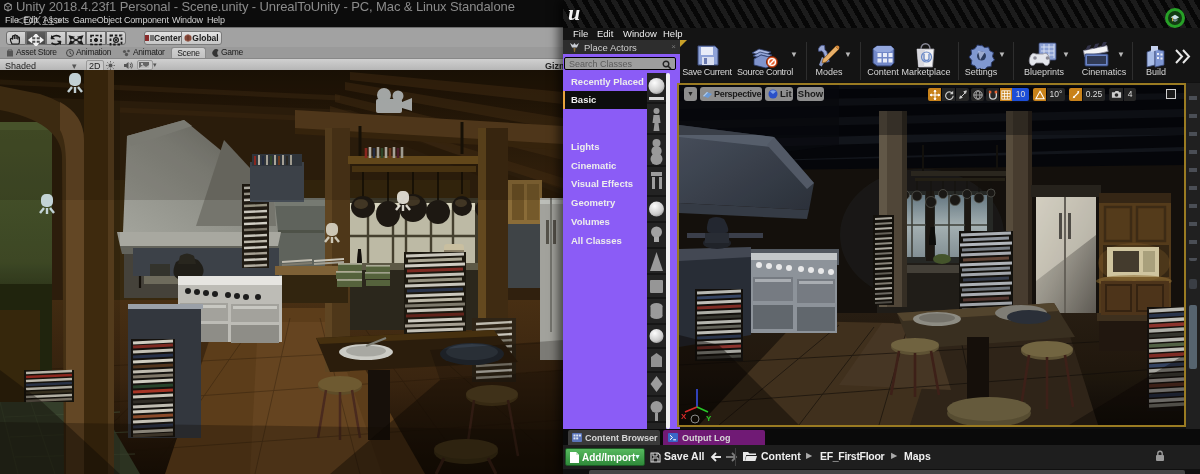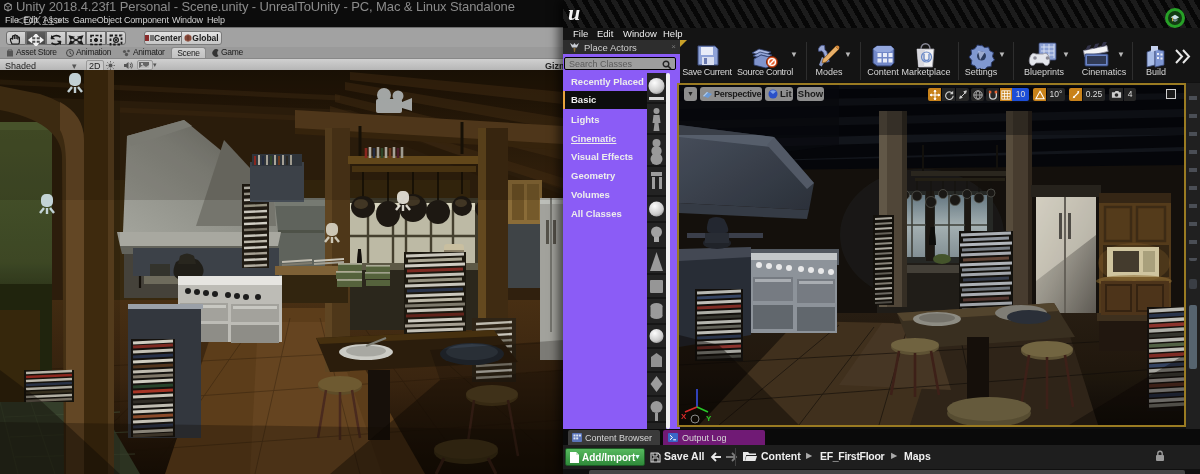--- a/index.html
+++ b/index.html
@@ -32,21 +32,21 @@
           box-shadow:-5px 0 9px rgba(0,0,0,0.55);}
   #ue-head{position:absolute;left:0;top:0;width:637px;height:28px;
      background:repeating-linear-gradient(60deg,#070707 0 5px,#1c1c1c 5px 10px);}
   #ue-menu{position:absolute;left:0;top:28px;width:637px;height:12px;background:#141414;
            color:#ececec;font-size:9.5px;line-height:12px;}
   #ue-panel{position:absolute;left:0;top:40px;width:117px;height:440px;background:#8b5cf6;}
   #ue-toolbar{position:absolute;left:117px;top:40px;width:520px;height:42px;background:#141414;}
   #ue-vp{position:absolute;left:114px;top:83px;width:509px;height:344px;
          border:2px solid #9a7b22;box-sizing:border-box;background:#0c0e10;}
   #ue-strip{position:absolute;left:623px;top:83px;width:14px;height:346px;background:#202020;}
-  #ue-tabs2{position:absolute;left:0;top:429px;width:637px;height:16px;background:#0a0a0a;}
+  #ue-tabs2{position:absolute;left:0;top:429px;width:637px;height:16px;background:#0a0a0a;font-weight:bold;}
   #ue-bottom{position:absolute;left:0;top:445px;width:637px;height:24px;background:#1e1e1e;}
   #ue-below{position:absolute;left:0;top:469px;width:637px;height:5px;background:#101010;}
   .wlbl{color:#d6d6d6;font-size:9px;}
 </style>
 </head>
 <body>
 
 <div id="unity">
   <div id="u-title">
     <svg class="abs" style="left:3px;top:2px" width="10" height="10" viewBox="0 0 24 24">
@@ -604,22 +604,22 @@
     <div class="abs" style="left:1px;top:17px;width:112px;height:13px;background:#9e9e9e;border:1px solid #000;border-radius:2px;box-sizing:border-box;">
       <span class="abs" style="left:4px;top:1px;font-size:9px;color:#5c5c5c;">Search Classes</span>
       <svg class="abs" style="right:3px;top:1.5px" width="10" height="10" viewBox="0 0 10 10">
           <circle cx="4" cy="4" r="2.8" fill="none" stroke="#222" stroke-width="1.4"></circle>
           <line x1="6.2" y1="6.2" x2="9" y2="9" stroke="#222" stroke-width="1.6"></line>
         </svg>
     </div>
     <div id="ue-cats" style="position:absolute;left:0;top:33px;width:84px;font-size:9.5px;font-weight:700;color:#ededed;">
       <div style="height:18px;line-height:18px;padding-left:8px;">Recently Placed</div>
       <div style="height:18px;line-height:18px;padding-left:6px;background:#0d0d0d;border-left:2px solid #e8a33d;">Basic</div>
-      <div style="height:19px;line-height:22px;padding-left:8px;">Lights</div>
-      <div style="height:19px;line-height:21px;padding-left:8px;text-decoration:underline;">Cinematic</div>
+      <div style="height:19px;line-height:22px;padding-left:8px;margin-top:27px;">Lights</div>
+      <div style="height:19px;line-height:21px;padding-left:8px;">Cinematic</div>
       <div style="height:19px;line-height:20px;padding-left:8px;">Visual Effects</div>
       <div style="height:19px;line-height:20px;padding-left:8px;">Geometry</div>
       <div style="height:19px;line-height:20px;padding-left:8px;">Volumes</div>
       <div style="height:19px;line-height:20px;padding-left:8px;">All Classes</div>
     </div>
     <div id="ue-icons" style="position:absolute;left:84px;top:33px;width:19px;height:356px;background:#232323;">
       <svg width="19" height="356" viewBox="0 0 19 356">
         <g>
           <radialGradient id="sph" cx=".38" cy=".3" r=".8">
             <stop offset="0" stop-color="#fdfdfd"></stop>

